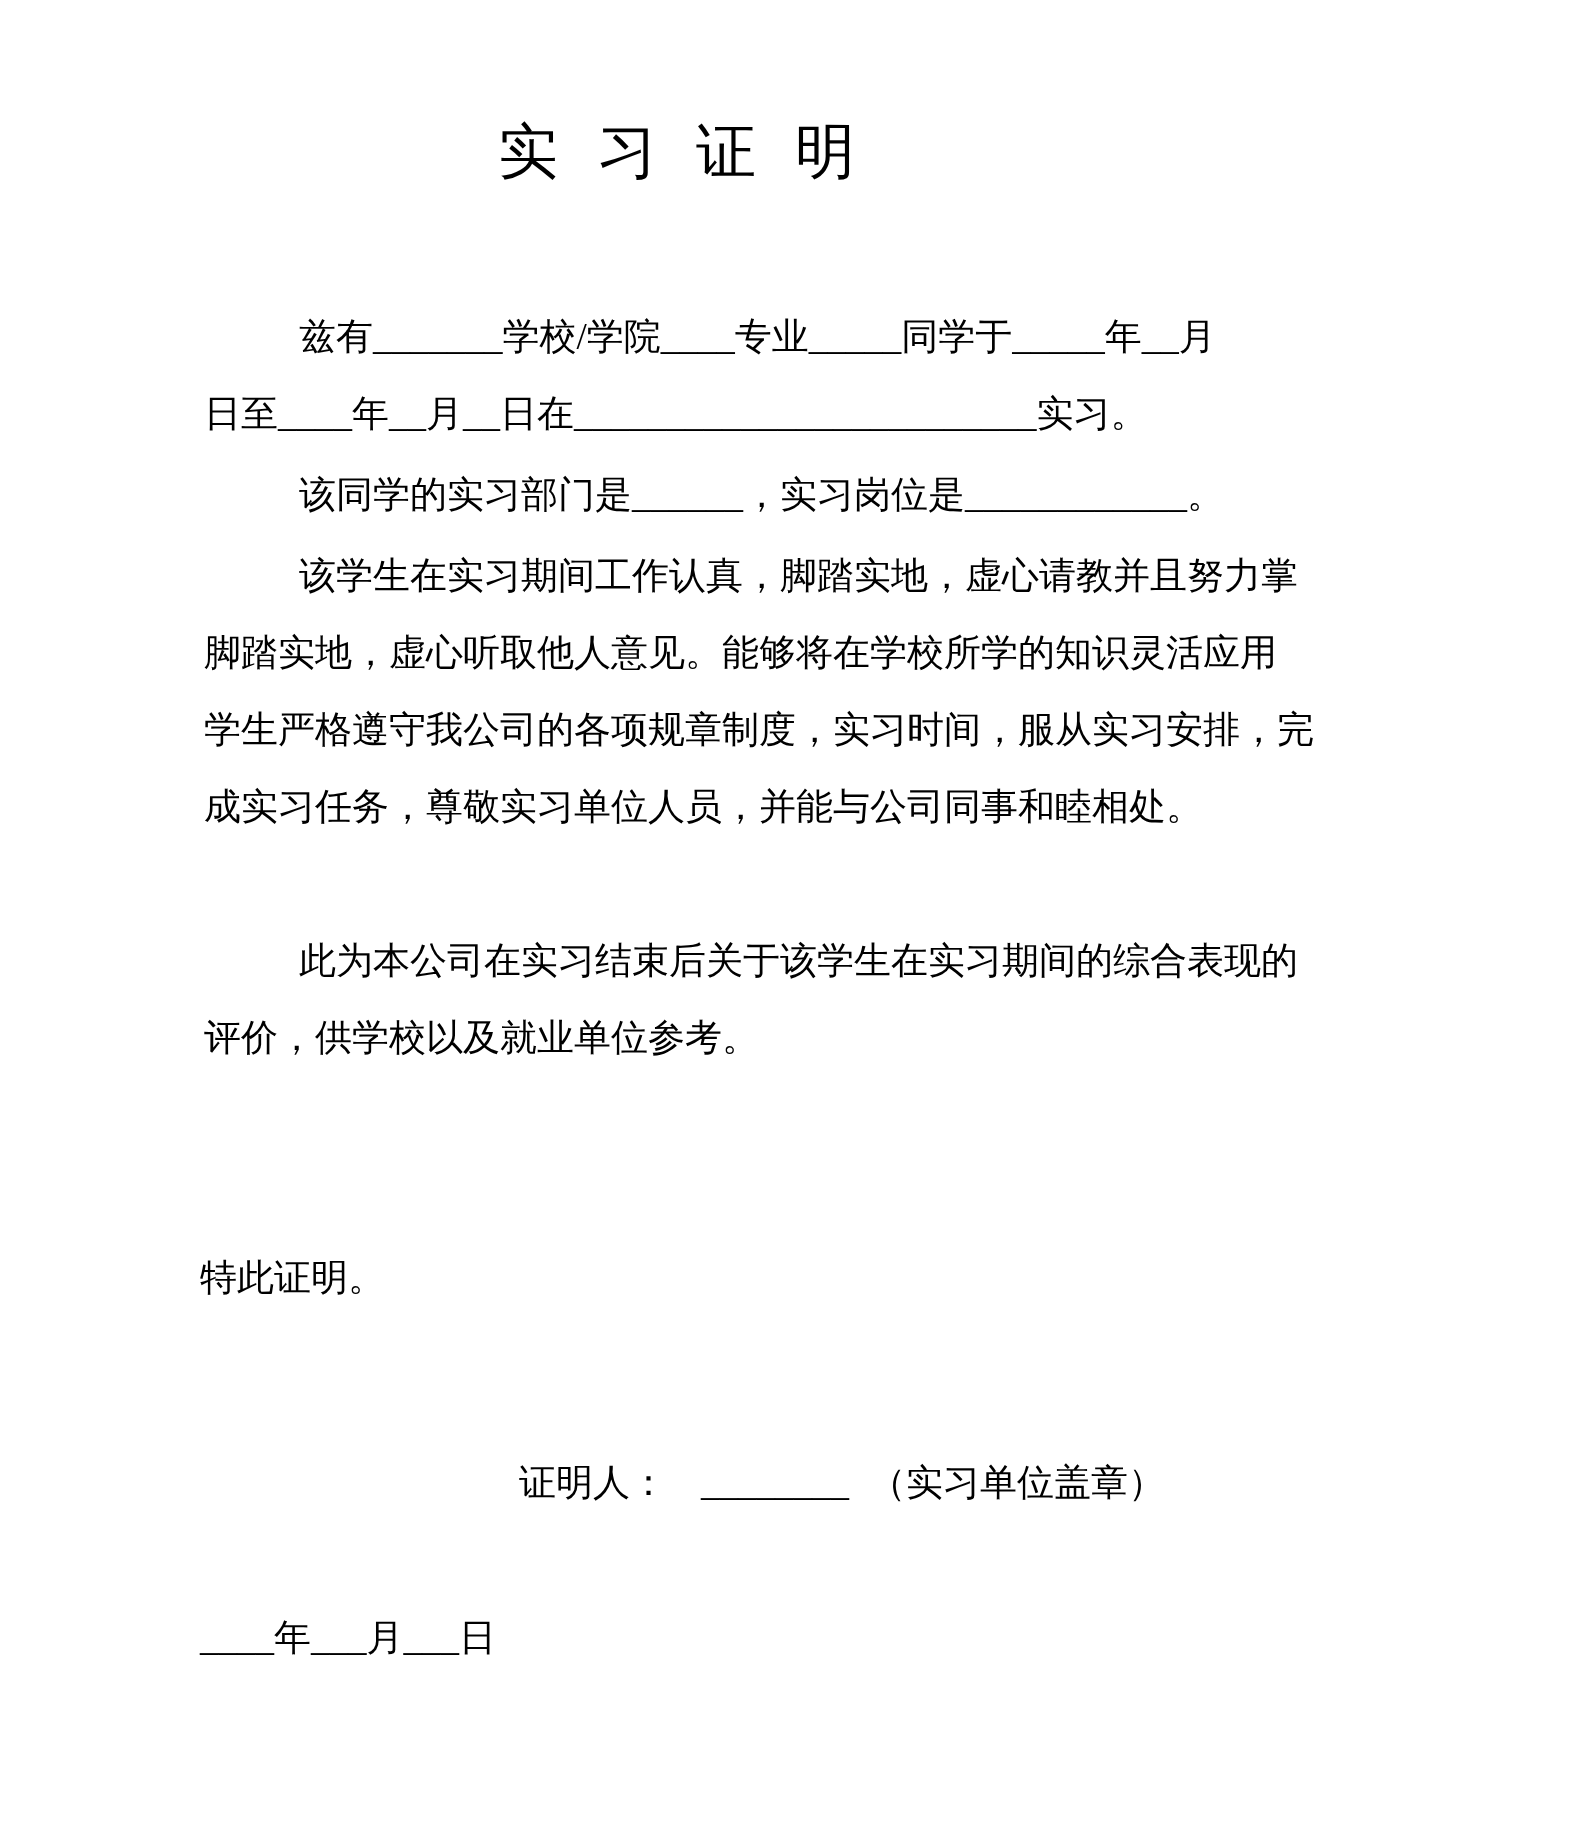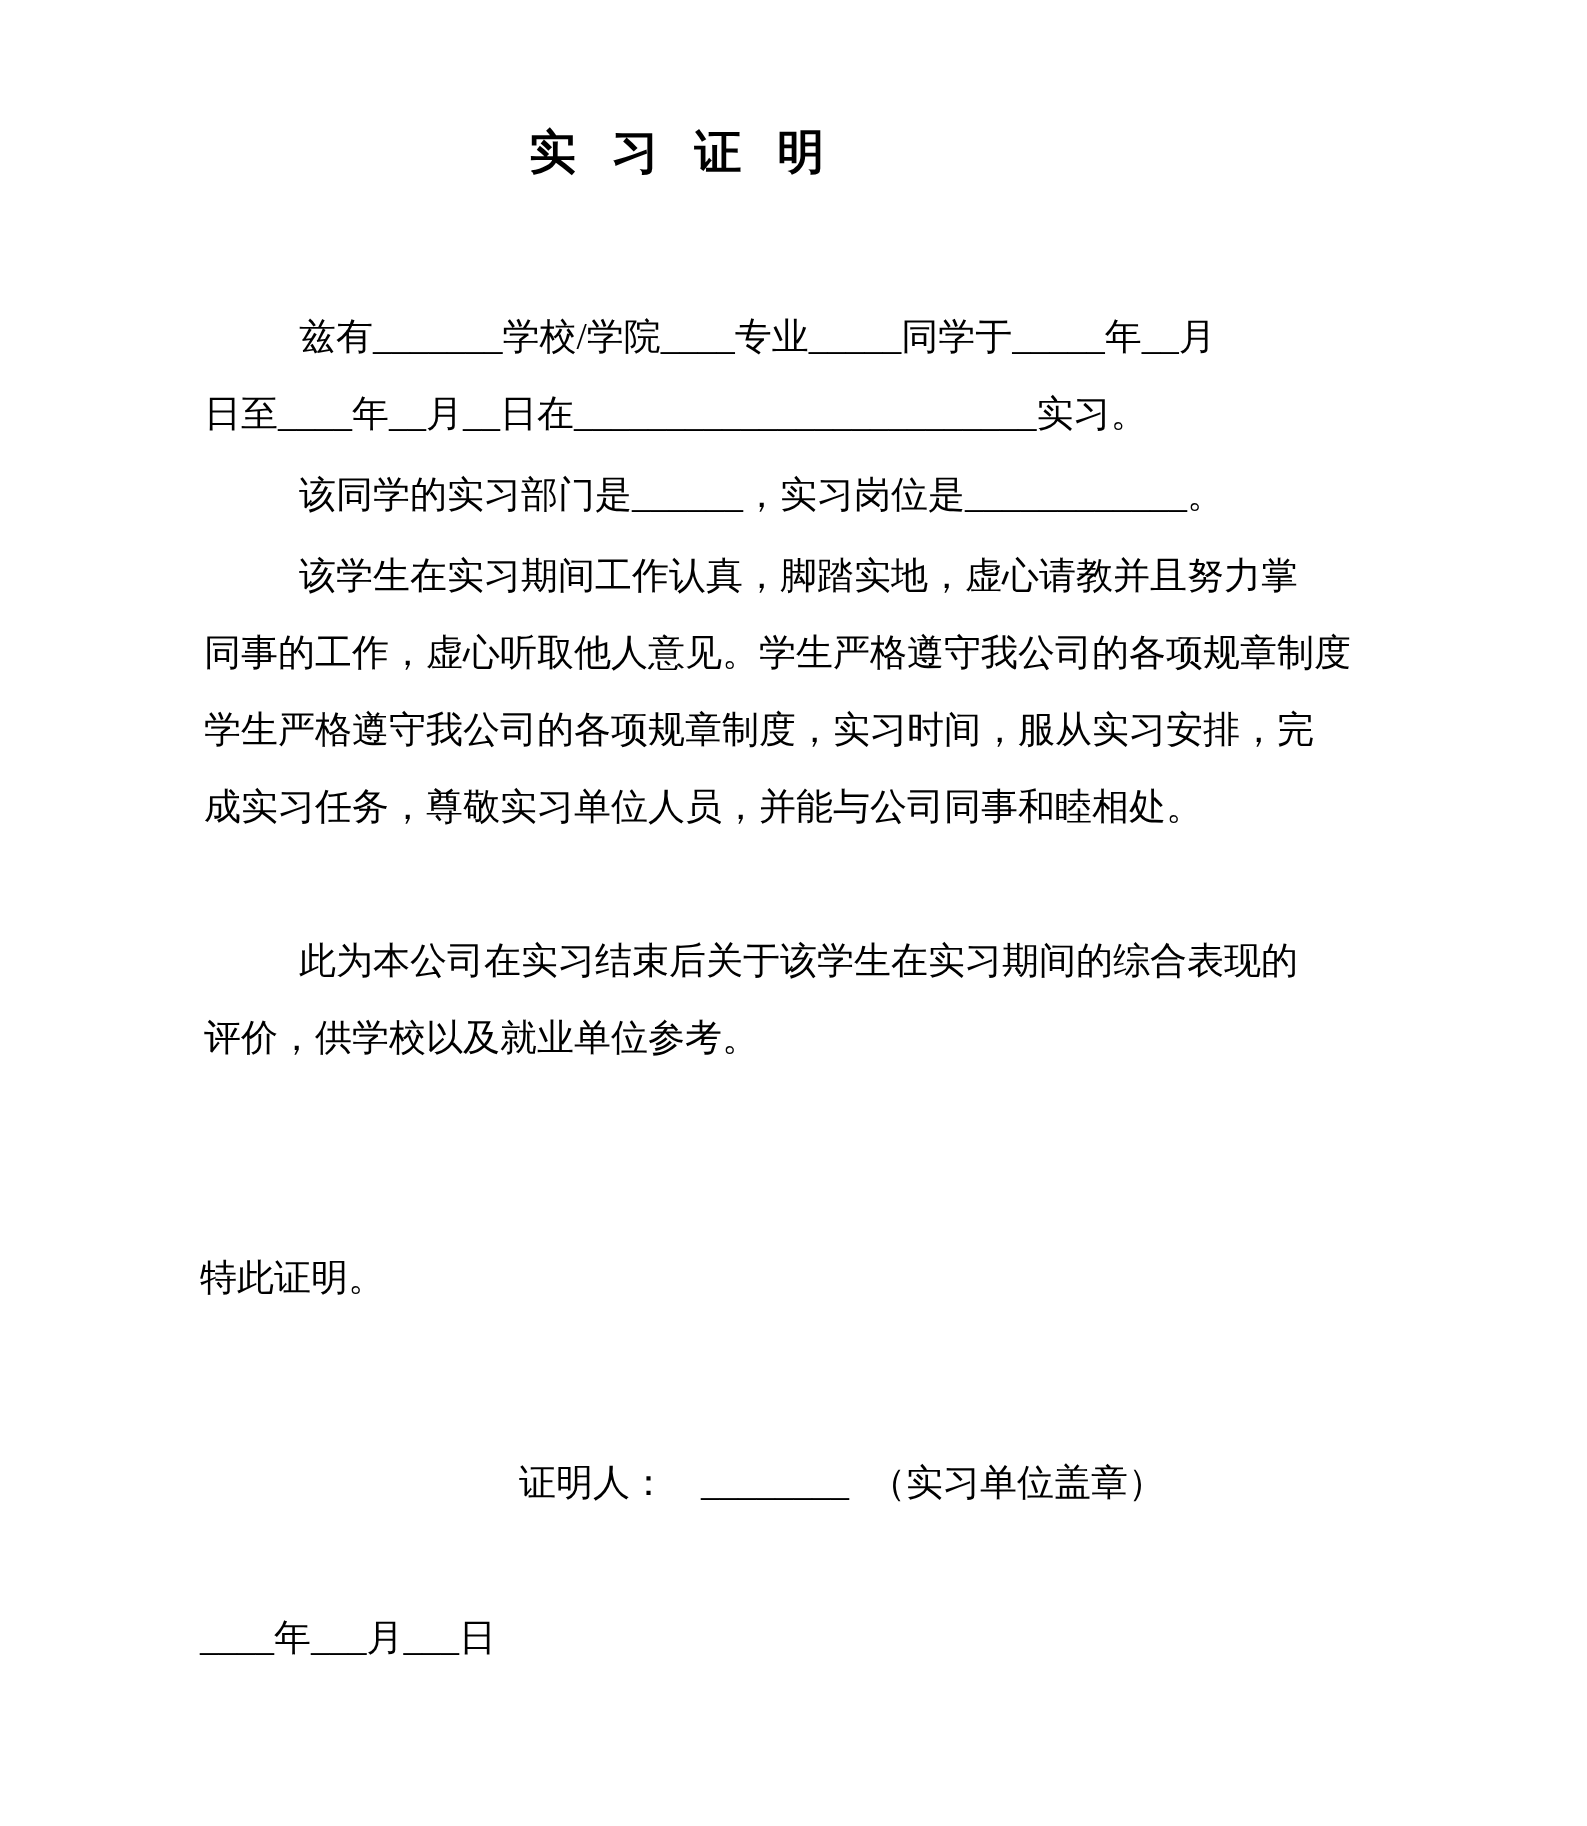--- a/index.html
+++ b/index.html
@@ -18,23 +18,23 @@
   .page {
     position: absolute;
     left: 200px;
     top: 0;
     width: 965px;
     height: 1826px;
   }
   .title {
     margin: 112px 0 0 0;
     text-align: center;
-    font-size: 47px;
+    font-size: 60px;
     line-height: 80px;
-    font-weight: bold;
+    font-weight: normal;
     letter-spacing: 12px;
     white-space: nowrap;
   }
   .body-block {
     font-size: 37px;
     line-height: 77px;
   }
   .para { margin: 4px; }
   .para-intro { margin-top: 106px; }
   .para-eval { margin-top: 77px; }
@@ -82,21 +82,21 @@
       <div class="line indented">兹有_______学校/学院____专业_____同学于_____年__月</div>
       <div class="line">日至____年__月__日在_________________________实习。</div>
     </div>
 
     <div class="para">
       <div class="line indented">该同学的实习部门是______，实习岗位是____________。</div>
     </div>
 
     <div class="para">
       <div class="line indented">该学生在实习期间工作认真，脚踏实地，虚心请教并且努力掌</div>
-      <div class="line">同事的工作，虚心听取他人意见。学生严格遵守我公司的各项规章制度</div>
+      <div class="line">脚踏实地，虚心听取他人意见。能够将在学校所学的知识灵活应用</div>
       <div class="line">学生严格遵守我公司的各项规章制度，实习时间，服从实习安排，完</div>
       <div class="line">成实习任务，尊敬实习单位人员，并能与公司同事和睦相处。</div>
     </div>
 
     <div class="para para-eval">
       <div class="line indented">此为本公司在实习结束后关于该学生在实习期间的综合表现的</div>
       <div class="line">评价，供学校以及就业单位参考。</div>
     </div>
 
     <div class="closing-line">特此证明。</div>

